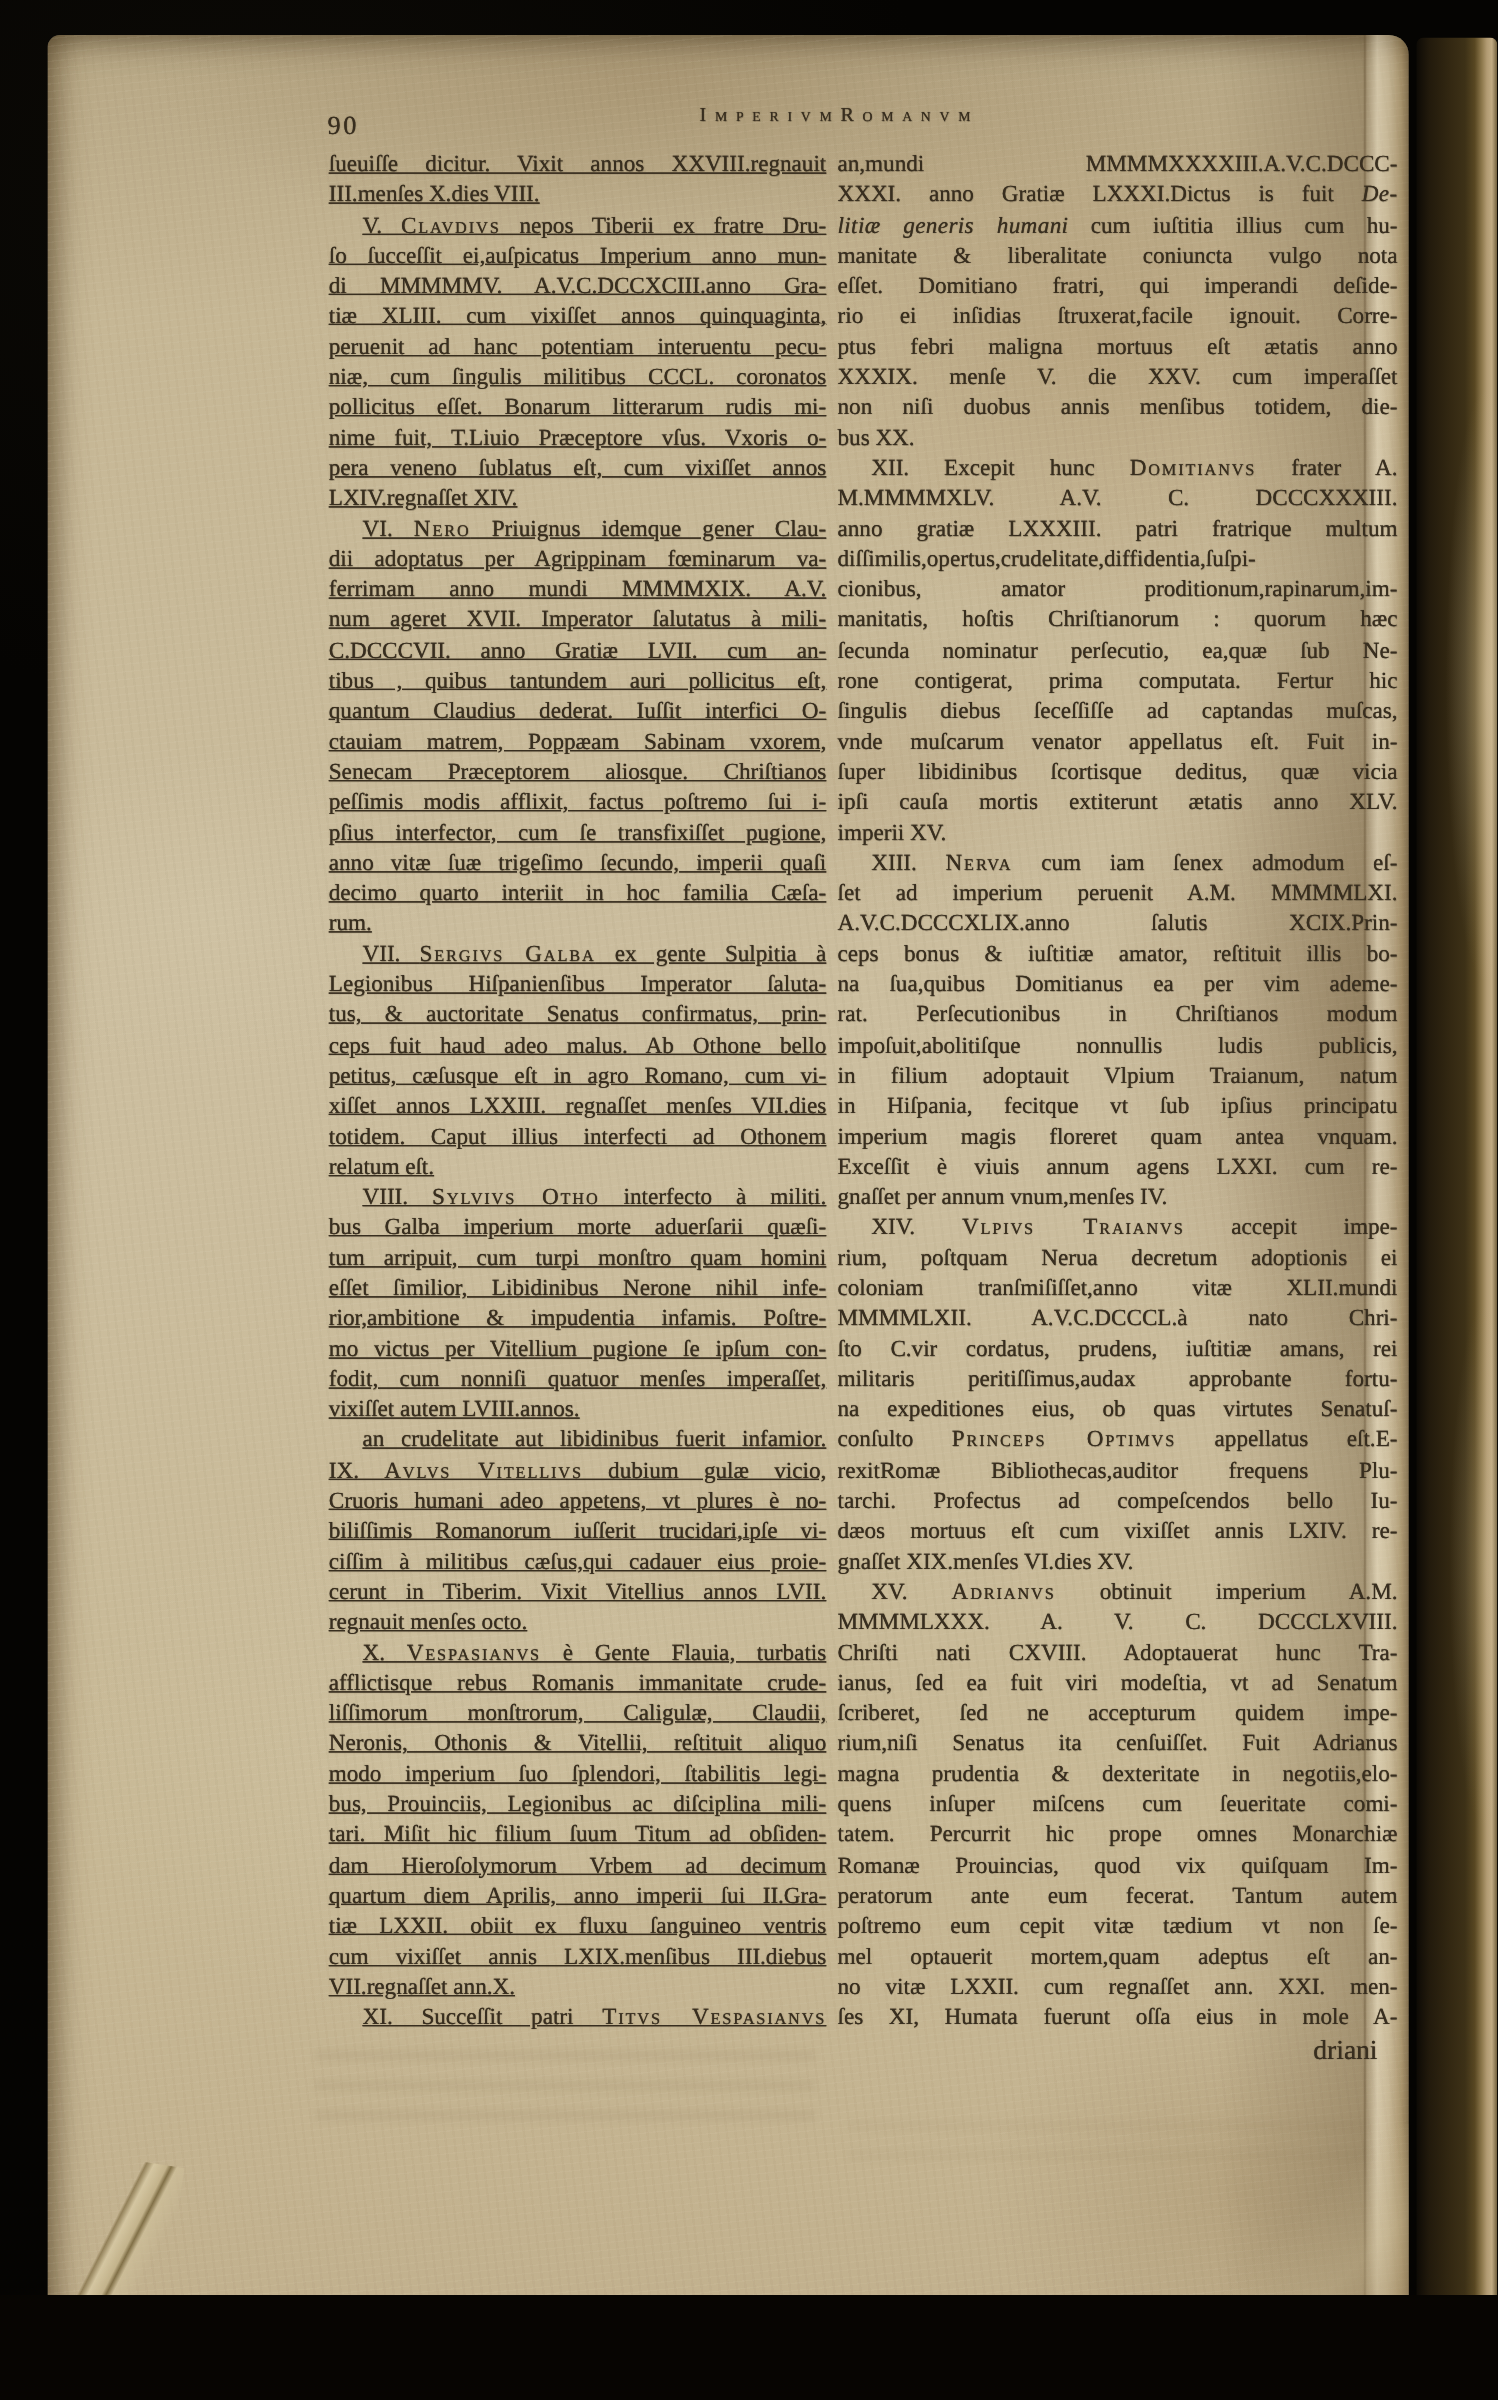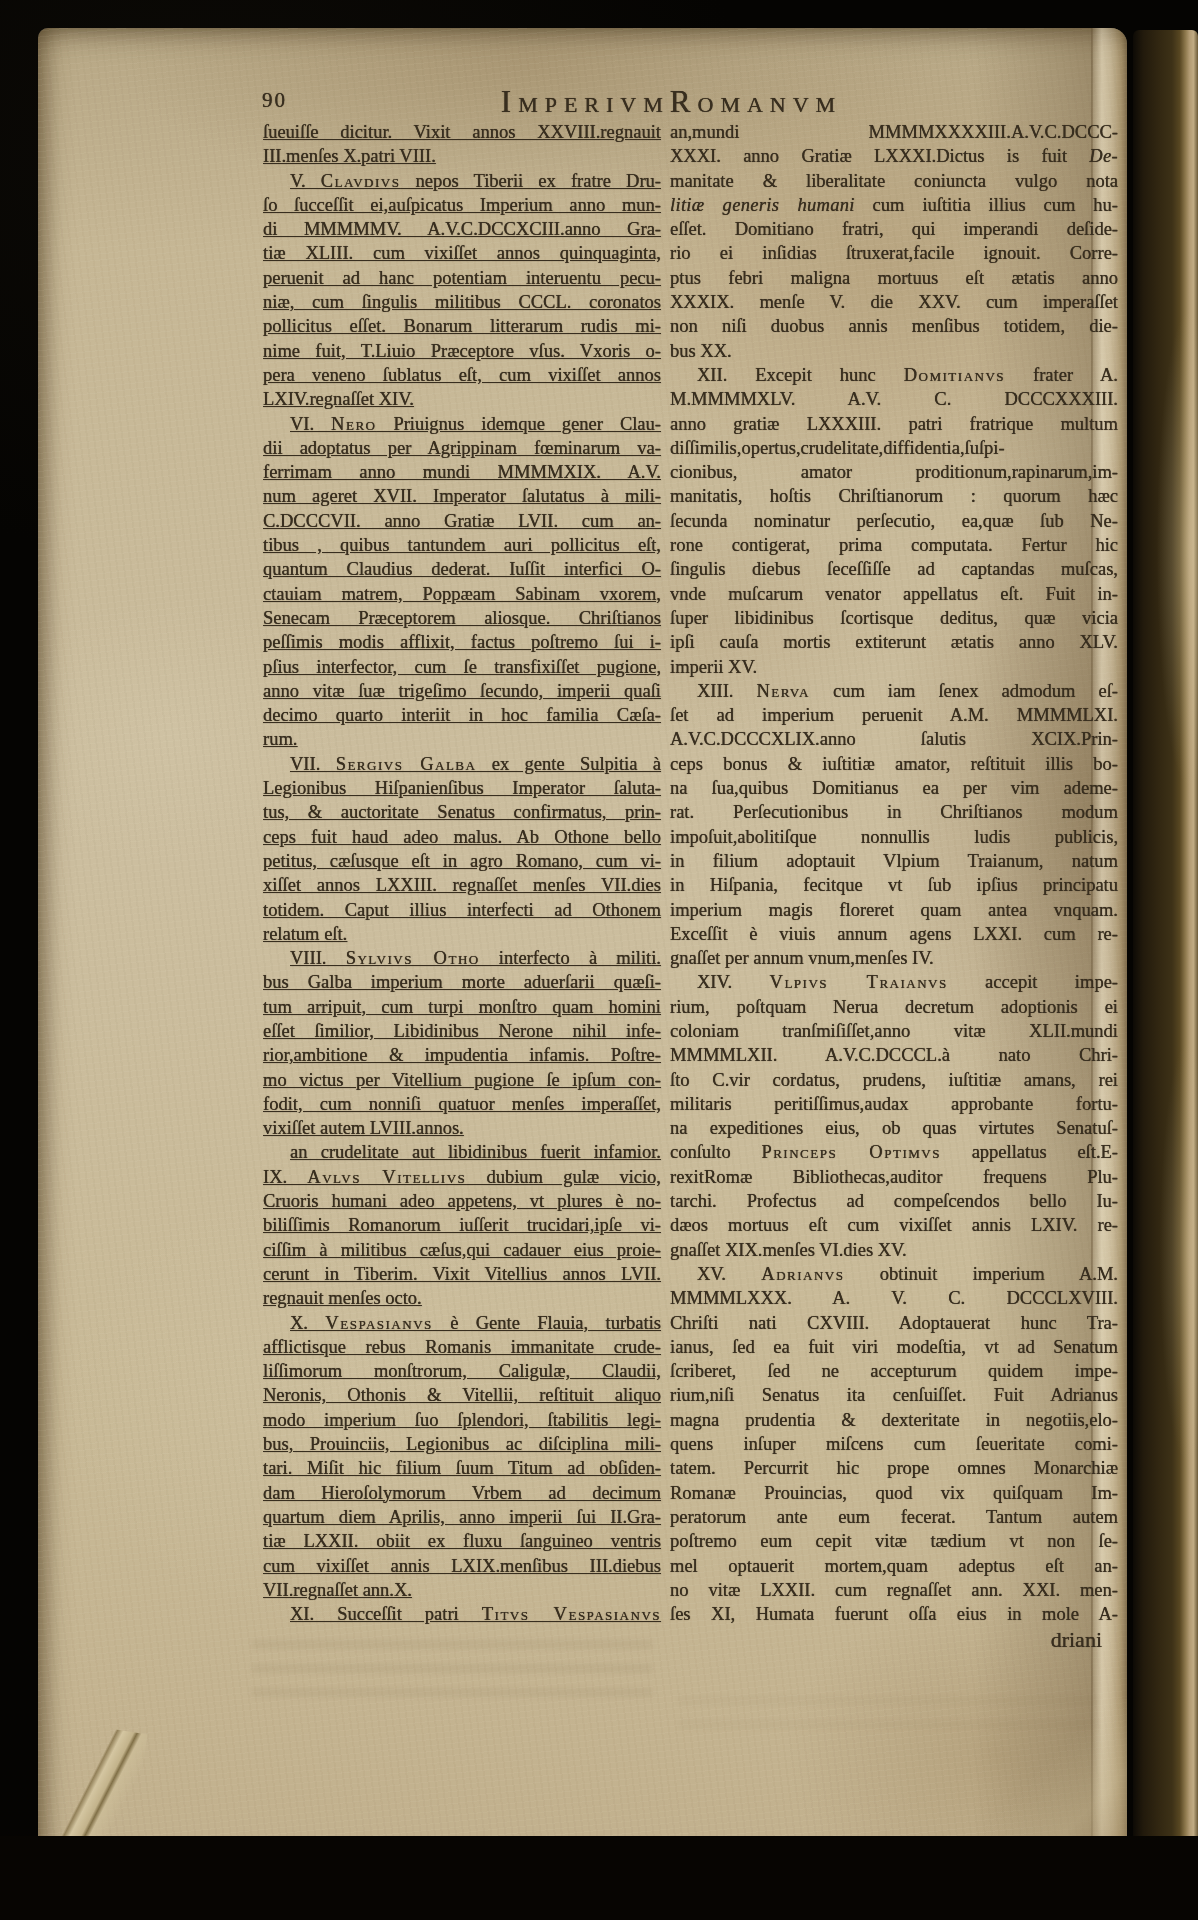--- a/index.html
+++ b/index.html
@@ -47,21 +47,21 @@
   .edge-stack{position:absolute;left:1133px;top:30px;width:65px;height:1852px;border-radius:6px;
         background:
           radial-gradient(46px 340px at 86% 28%, rgba(222,206,168,.35), transparent 70%),
           radial-gradient(40px 300px at 84% 66%, rgba(210,192,152,.28), transparent 70%),
           linear-gradient(90deg,#0d0a05 0%,#221a0c 16%,#332812 42%,#3d3117 60%,#584722 72%,
                           #8f7a4e 81%,#b29b73 87%,#c0ab83 93%,#6b5a38 100%);}
   
   .ink{color:var(--ink,#382e1f);text-shadow:0 0 .7px rgba(46,36,22,.9), .4px .4px 0 rgba(46,36,22,.22);}
   .pagenum{position:absolute;left:224px;top:60px;font-size:21px;letter-spacing:2px;}
   .runhead{position:absolute;left:187px;top:56px;width:893px;display:flex;justify-content:center;
-        font-variant:small-caps;font-size:31px;letter-spacing:7px;}
+        font-variant:small-caps;font-size:16px;letter-spacing:7px;}
   .col{position:absolute;top:92px;font-size:18.5px;line-height:24.3px;}
   .col-left{left:225px;width:398px;text-decoration:underline;}
   .col-right{left:632px;width:448px;}
   .line{text-align:justify;text-align-last:justify;white-space:normal;min-height:24.3px;}
   .line.short{text-align-last:left;}
   .para.ind .line:first-child{text-indent:27px;}
   .line .sc{font-variant:small-caps;letter-spacing:1.5px;}
   .line i{font-style:italic;letter-spacing:.3px;}
   .catchword{position:absolute;left:632px;top:1599px;width:448px;text-align:right;
         padding-right:16px;box-sizing:border-box;font-size:22px;}
@@ -81,21 +81,21 @@
     <div class="pagenum ink">90</div>
 
     <div class="runhead ink">
       <span>Imperivm</span>
       <span>Romanvm</span>
     </div>
 
     <div class="col col-left ink" id="col-left">
         <div class="para">
           <div class="line">ſueuiſſe dicitur. Vixit annos XXVIII.regnauit</div>
-          <div class="line short">III.menſes X.patri VIII.</div>
+          <div class="line short">III.menſes X.dies VIII.</div>
         </div>
         <div class="para ind">
           <div class="line">V. <span class="sc">Clavdivs</span> nepos Tiberii ex fratre Dru-</div>
           <div class="line">ſo ſucceſſit ei,auſpicatus Imperium anno mun-</div>
           <div class="line">di MMMMMV. A.V.C.DCCXCIII.anno Gra-</div>
           <div class="line">tiæ XLIII. cum vixiſſet annos quinquaginta,</div>
           <div class="line">peruenit ad hanc potentiam interuentu pecu-</div>
           <div class="line">niæ, cum ſingulis militibus CCCL. coronatos</div>
           <div class="line">pollicitus eſſet. Bonarum litterarum rudis mi-</div>
           <div class="line">nime fuit, T.Liuio Præceptore vſus. Vxoris o-</div>
@@ -162,22 +162,22 @@
           <div class="line short">VII.regnaſſet ann.X.</div>
         </div>
         <div class="para ind">
           <div class="line">XI. Succeſſit patri <span class="sc">Titvs Vespasianvs</span></div>
         </div>
       </div>
     <div class="col col-right ink" id="col-right">
         <div class="para">
           <div class="line">an,mundi MMMMXXXXIII.A.V.C.DCCC-</div>
           <div class="line">XXXI. anno Gratiæ LXXXI.Dictus is fuit <i>De-</i></div>
+          <div class="line"><i>litiæ generis humani</i> cum iuſtitia illius cum hu-</div>
           <div class="line">manitate &amp; liberalitate coniuncta vulgo nota</div>
-          <div class="line"><i>litiæ generis humani</i> cum iuſtitia illius cum hu-</div>
           <div class="line">eſſet. Domitiano fratri, qui imperandi deſide-</div>
           <div class="line">rio ei inſidias ſtruxerat,facile ignouit. Corre-</div>
           <div class="line">ptus febri maligna mortuus eſt ætatis anno</div>
           <div class="line">XXXIX. menſe V. die XXV. cum imperaſſet</div>
           <div class="line">non niſi duobus annis menſibus totidem, die-</div>
           <div class="line short">bus XX.</div>
         </div>
         <div class="para ind">
           <div class="line">XII. Excepit hunc <span class="sc">Domitianvs</span> frater A.</div>
           <div class="line">M.MMMMXLV. A.V. C. DCCCXXXIII.</div>

